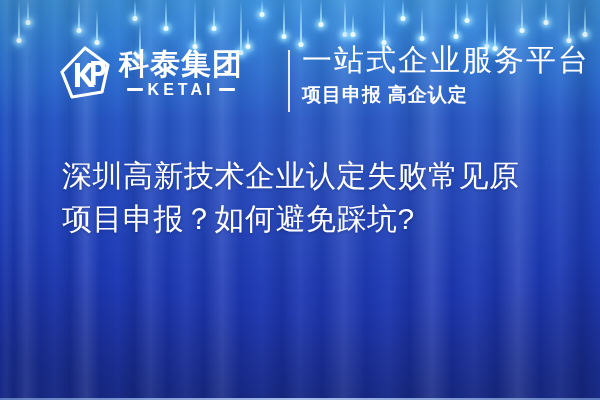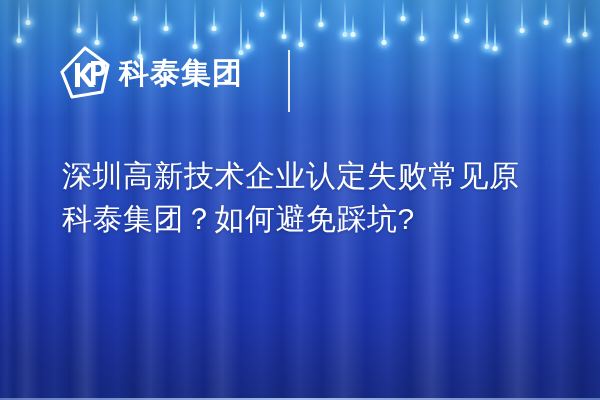--- a/index.html
+++ b/index.html
@@ -124,27 +124,36 @@
           </g>
           <g fill="#ffffff">
             <path d="M17 19 L22 19 L22 29 L30 19 L36 19 L27 30 L37 43 L31 43 L22 32 L22 43 L17 43 Z"></path>
             <path d="M33 17 L41 17 C45.4 17 48 20 48 24.5 C48 29 45.4 32 41 32 L37.6 32 L37.6 41 L33 41 Z
                      M37.6 21 L37.6 28 L40.3 28 C42.2 28 43.3 26.6 43.3 24.5 C43.3 22.4 42.2 21 40.3 21 Z"></path>
           </g>
         </svg>
       </span>
       <span class="brand">
         <span class="brand-cn">科泰集团</span>
+        <span class="brand-en">
+          <i class="dash"></i>
+          <span class="txt">KETAI</span>
+          <i class="dash"></i>
+        </span>
       </span>
     </div>
 
     <div class="divider"></div>
 
+    <div class="slogan">
+      <div class="slogan-main">一站式企业服务平台</div>
+      <div class="slogan-sub">项目申报 高企认定</div>
+    </div>
 
   </div>
 
   <div class="headline">
     <div class="hl">深圳高新技术企业认定失败常见原</div>
-    <div class="hl">科泰集团？如何避免踩坑?</div>
+    <div class="hl">项目申报？如何避免踩坑?</div>
   </div>
 
   <div class="bottomline"></div>
 </div>
 
 </body></html>

